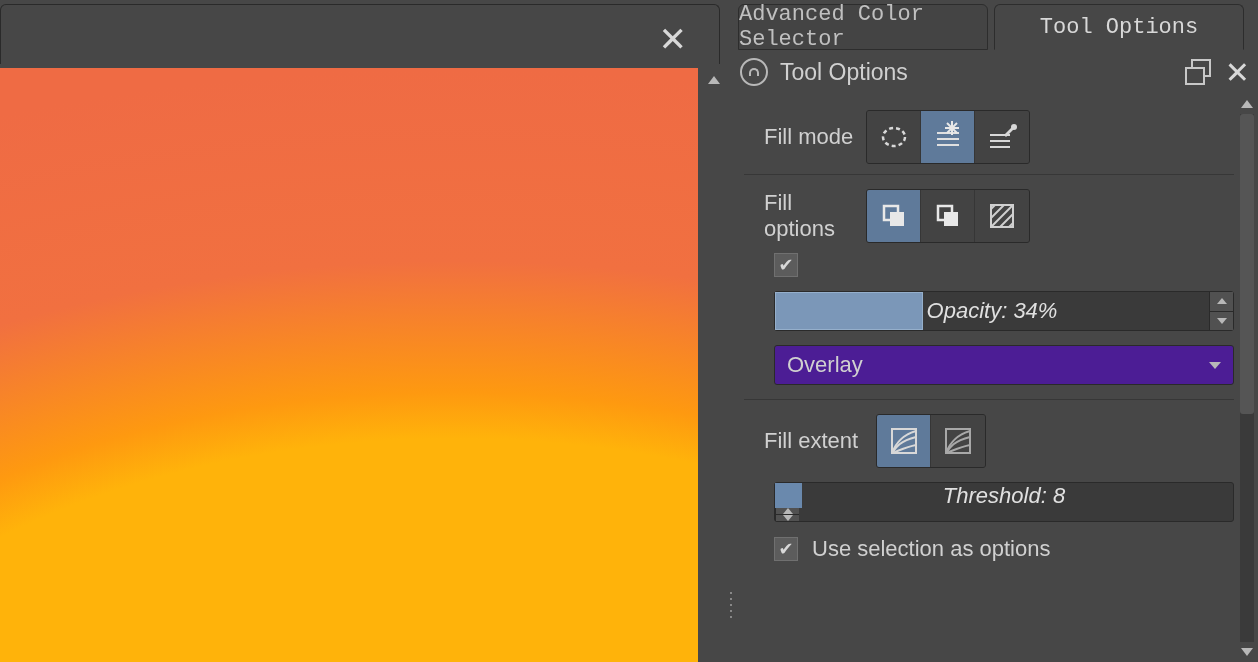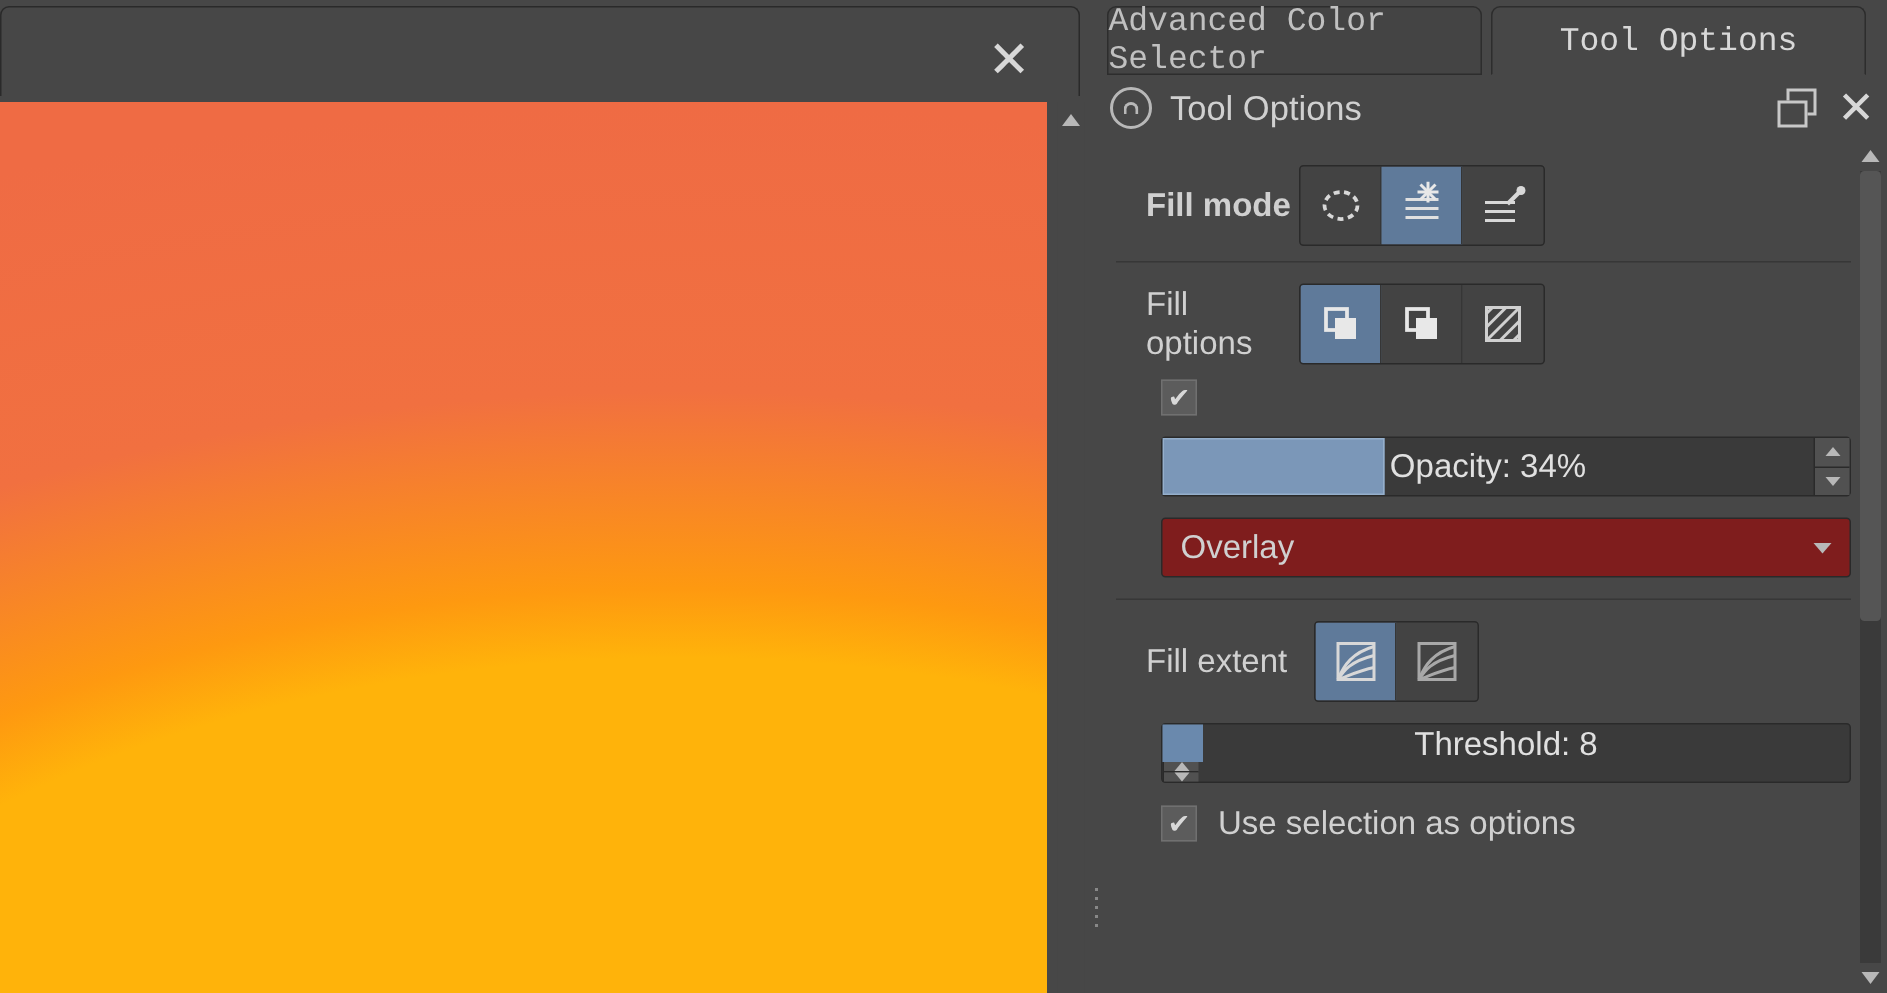--- a/index.html
+++ b/index.html
@@ -258,20 +258,21 @@
     .slider-fill.highlight { background: #7b97b8; box-shadow: inset 0 0 0 1px #95afcb; }
     .slider-label {
       position: absolute;
       left: 0; right: 0; top: 0; bottom: 0;
       display: flex;
       align-items: center;
       justify-content: center;
       color: #e0e0e0;
       font-size: 22px;
       z-index: 2;
+      font-style: italic;
     }
     .spinner {
       width: 24px;
       display: flex;
       flex-direction: column;
       border-left: 1px solid #2a2a2a;
     }
     .spinner .up, .spinner .down {
       flex: 1;
       display: flex;
@@ -280,21 +281,21 @@
       cursor: pointer;
       background: #515151;
     }
     .spinner .up { border-bottom: 1px solid #2a2a2a; }
     .tri-up { width: 0; height: 0; border-left: 5px solid transparent; border-right: 5px solid transparent; border-bottom: 6px solid #b8b8b8; }
     .tri-down { width: 0; height: 0; border-left: 5px solid transparent; border-right: 5px solid transparent; border-top: 6px solid #b8b8b8; }
     .dropdown {
       margin-left: 30px;
       margin-right: 0px;
       height: 40px;
-      background: #7f1d1d;
+      background: #4c1d95;
       border: 1px solid #2a2a2a;
       border-radius: 3px;
       display: flex;
       align-items: center;
       padding: 0 12px;
       cursor: pointer;
       margin-bottom: 14px;
       position: relative;
     }
     .dropdown-arrow {
@@ -351,21 +352,21 @@
 
   <div class="panel-scrollbar-v">
     <div class="arrow-up"></div>
     <div class="track"></div>
     <div class="thumb"></div>
     <div class="arrow-down"></div>
   </div>
 
   <div class="panel-body">
 
-    <div class="row" style="margin-top:10px;font-weight:bold;">
+    <div class="row" style="margin-top:10px;">
       <div class="row-label">Fill mode</div>
       <div class="button-group">
         <div class="icon-btn">
           <svg viewBox="0 0 32 32">
               <ellipse cx="16" cy="16" rx="11" ry="9" fill="none" stroke="#d8d8d8" stroke-width="2.5" stroke-dasharray="4 3"></ellipse>
             </svg>
         </div>
         <div class="icon-btn selected">
           <svg viewBox="0 0 32 32">
             <g stroke="#e0e0e0" stroke-width="2" fill="none">

